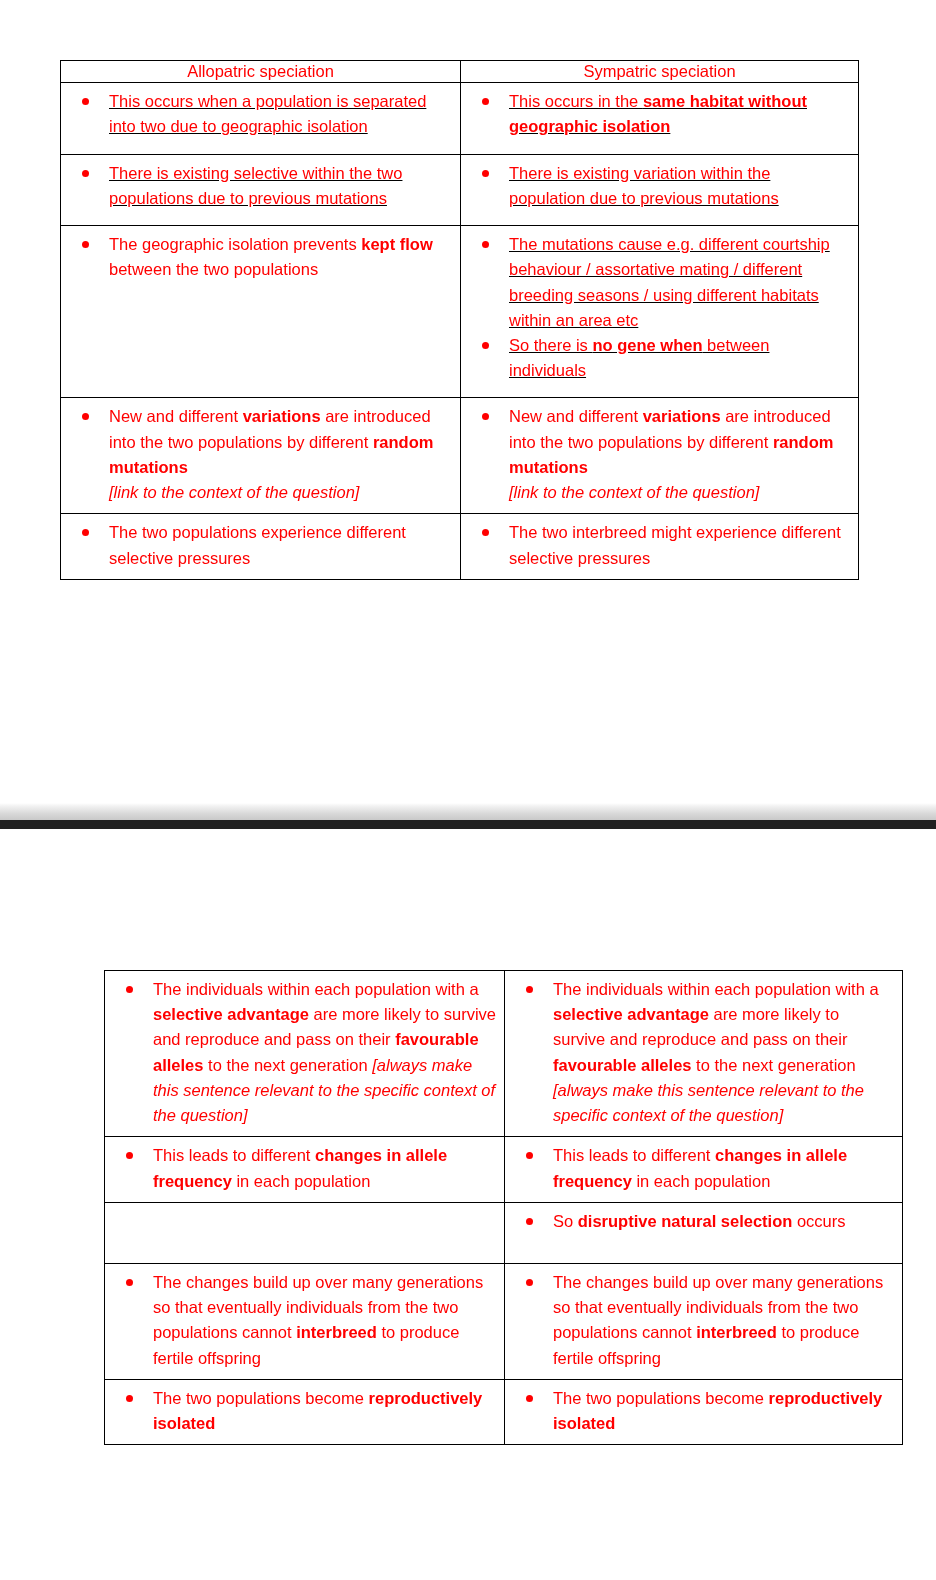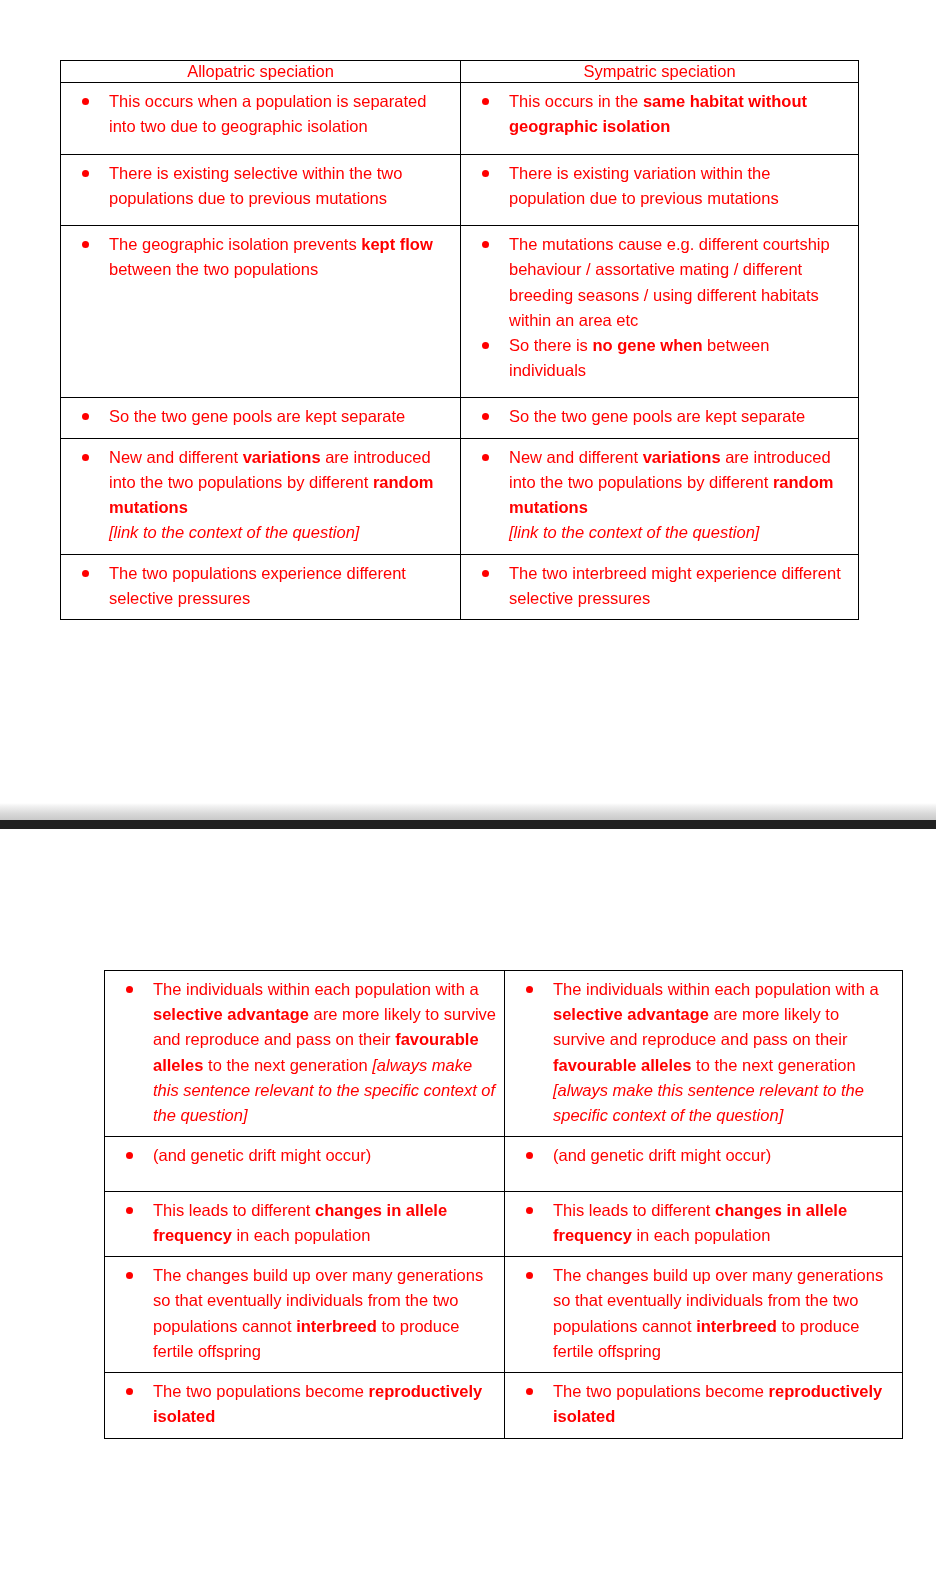--- a/index.html
+++ b/index.html
@@ -80,21 +80,21 @@
     top: 9px;
     width: 7px;
     height: 7px;
     border-radius: 50%;
     background: #FF0000;
   }
   .txt b { font-weight: bold; }
   .txt i { font-style: italic; text-align: center; }
 
   
-  .pad-bottom-sm { padding-bottom: 14px; }
+  .pad-bottom-sm { padding-bottom: 14px; text-decoration: underline; }
   .pad-bottom-md { padding-bottom: 22px; }
 
   
   .page-break {
     position: absolute;
     left: 0;
     width: 936px;
   }
   .page-break .fade {
     height: 17px;
@@ -173,36 +173,20 @@
         <td>
           <div class="cell-inner pad-bottom-sm">
             <ul class="bullets">
               <li><span class="bullet-dot"></span><span class="txt">The mutations cause e.g. different courtship behaviour / assortative mating / different breeding seasons / using different habitats within an area etc</span></li>
               <li><span class="bullet-dot"></span><span class="txt">So there is <b>no gene when</b> between individuals</span></li>
             </ul>
           </div>
         </td>
       </tr>
 
-      <tr>
-        <td>
-          <div class="cell-inner">
-            <ul class="bullets">
-              <li><span class="bullet-dot"></span><span class="txt">So the two gene pools are kept separate</span></li>
-            </ul>
-          </div>
-        </td>
-        <td>
-          <div class="cell-inner">
-            <ul class="bullets">
-              <li><span class="bullet-dot"></span><span class="txt">So the two gene pools are kept separate</span></li>
-            </ul>
-          </div>
-        </td>
-      </tr>
 
       <tr>
         <td>
           <div class="cell-inner">
             <ul class="bullets">
               <li><span class="bullet-dot"></span><span class="txt">New and different <b>variations</b> are introduced into the two populations by different <b>random mutations</b><br><i>[link to the context of the question]</i></span></li>
             </ul>
           </div>
         </td>
         <td>
@@ -257,54 +241,50 @@
         </td>
         <td>
           <div class="cell-inner">
             <ul class="bullets">
               <li><span class="bullet-dot"></span><span class="txt">The individuals within each population with a <b>selective advantage</b> are more likely to survive and reproduce and pass on their <b>favourable alleles</b> to the next generation <i>[always make this sentence relevant to the specific context of the question]</i></span></li>
             </ul>
           </div>
         </td>
       </tr>
 
-      <tr>
+
+      <tr>
+        <td>
+          <div class="cell-inner">
+            <ul class="bullets">
+              <li><span class="bullet-dot"></span><span class="txt">This leads to different <b>changes in allele frequency</b> in each population</span></li>
+            </ul>
+          </div>
+        </td>
+        <td>
+          <div class="cell-inner">
+            <ul class="bullets">
+              <li><span class="bullet-dot"></span><span class="txt">This leads to different <b>changes in allele frequency</b> in each population</span></li>
+            </ul>
+          </div>
+        </td>
+      </tr>
+
+      <tr>
+        <td>
+          <div class="cell-inner empty"></div>
+        </td>
         <td>
           <div class="cell-inner pad-bottom-md">
             <ul class="bullets">
-              <li><span class="bullet-dot"></span><span class="txt">(and genetic drift might occur)</span></li>
-            </ul>
-          </div>
-        </td>
-        <td>
-          <div class="cell-inner pad-bottom-md">
-            <ul class="bullets">
-              <li><span class="bullet-dot"></span><span class="txt">(and genetic drift might occur)</span></li>
-            </ul>
-          </div>
-        </td>
-      </tr>
-
-      <tr>
-        <td>
-          <div class="cell-inner">
-            <ul class="bullets">
-              <li><span class="bullet-dot"></span><span class="txt">This leads to different <b>changes in allele frequency</b> in each population</span></li>
-            </ul>
-          </div>
-        </td>
-        <td>
-          <div class="cell-inner">
-            <ul class="bullets">
-              <li><span class="bullet-dot"></span><span class="txt">This leads to different <b>changes in allele frequency</b> in each population</span></li>
-            </ul>
-          </div>
-        </td>
-      </tr>
-
+              <li><span class="bullet-dot"></span><span class="txt">So <b>disruptive natural selection</b> occurs</span></li>
+            </ul>
+          </div>
+        </td>
+      </tr>
 
       <tr>
         <td>
           <div class="cell-inner">
             <ul class="bullets">
               <li><span class="bullet-dot"></span><span class="txt">The changes build up over many generations so that eventually individuals from the two populations cannot <b>interbreed</b> to produce fertile offspring</span></li>
             </ul>
           </div>
         </td>
         <td>

